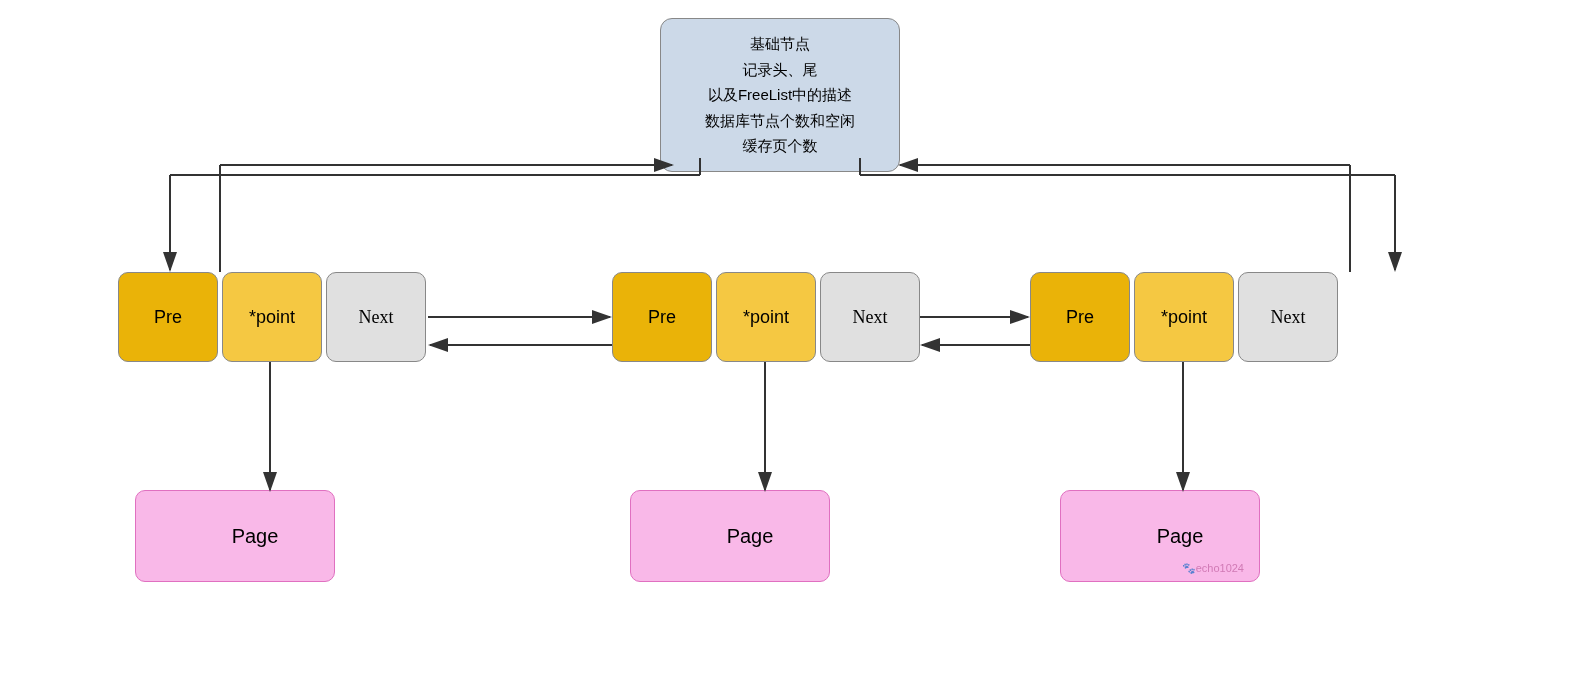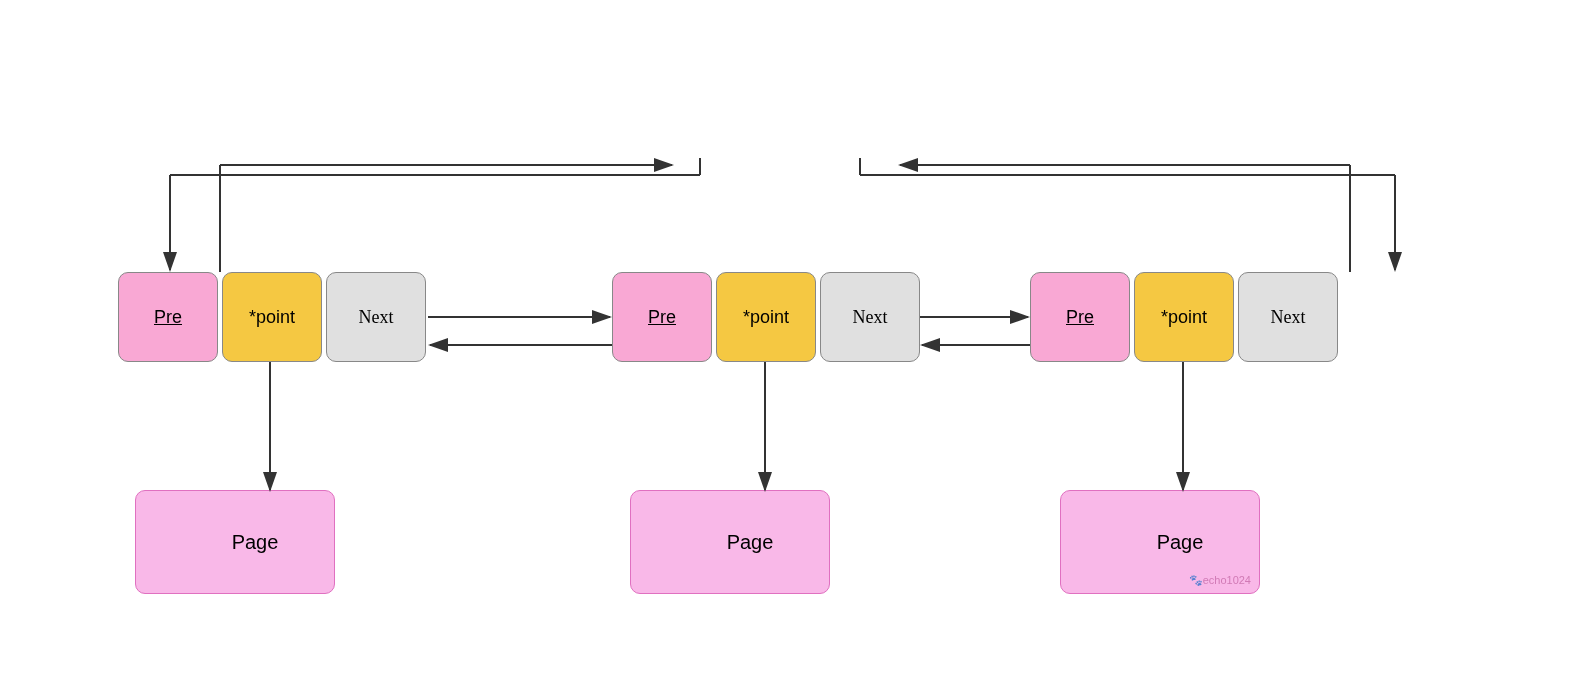--- a/index.html
+++ b/index.html
@@ -46,40 +46,39 @@
       width: 100px;
       height: 90px;
       display: flex;
       align-items: center;
       justify-content: center;
       font-size: 18px;
       font-weight: 500;
     }
 
     .cell-pre {
-      background: #f9a8d4;
-      text-decoration: underline;
+      background: #eab308;
     }
     .cell-point {
       background: #f5c842;
       align-items: center;
     }
     .cell-next {
       background: #e0e0e0;
       font-family: Liberation Serif, serif;
     }
 
     
     .page-node {
       position: absolute;
       background: #f9b8e8;
       border: 1.5px solid #e070c0;
       border-radius: 10px;
       width: 190px;
-      height: 104px;
+      height: 92px;
       display: flex;
       align-items: center;
       justify-content: center;
       font-size: 20px;
       padding-left: 40px;
     }
 
     
     .arrows-svg {
       position: absolute;
@@ -88,20 +87,23 @@
       width: 1576px;
       height: 688px;
       pointer-events: none;
     }
   </style>
 </head>
 <body>
 
 <div id="diagram">
 
+  <div class="top-node" style="left:660px; top:18px;">
+    <span>基础节点<br>记录头、尾<br>以及FreeList中的描述<br>数据库节点个数和空闲<br>缓存页个数</span>
+  </div>
 
   <div class="node-group" style="left:118px; top:272px;">
     <div class="node-cell cell-pre">
       <span>Pre</span>
     </div>
     <div class="node-cell cell-point" style="margin:0 4px;">
       <span>*point</span>
     </div>
     <div class="node-cell cell-next">
       <span>Next</span>
@@ -135,21 +137,21 @@
   <div class="page-node" style="left:135px; top:490px; width:200px;">
     <span>Page</span>
   </div>
 
   <div class="page-node" style="left:630px; top:490px; width:200px;">
     <span>Page</span>
   </div>
 
   <div class="page-node" style="left:1060px; top:490px; width:200px; position:absolute;">
     <span>Page</span>
-    <span style="position:absolute; right:8px; bottom:6px; font-size:11px; color:#c060a0; opacity:0.7;">🐾echo1024</span>
+    <span style="position:absolute; right:15px; bottom:6px; font-size:11px; color:#c060a0; opacity:0.7;">🐾echo1024</span>
   </div>
 
   <svg class="arrows-svg">
     <defs>
       <marker id="arrowhead" markerWidth="10" markerHeight="7" refX="9" refY="3.5" orient="auto">
         <polygon points="0 0, 10 3.5, 0 7" fill="#333"></polygon>
       </marker>
       <marker id="arrowhead-back" markerWidth="10" markerHeight="7" refX="1" refY="3.5" orient="auto">
         <polygon points="10 0, 0 3.5, 10 7" fill="#333"></polygon>
       </marker>

